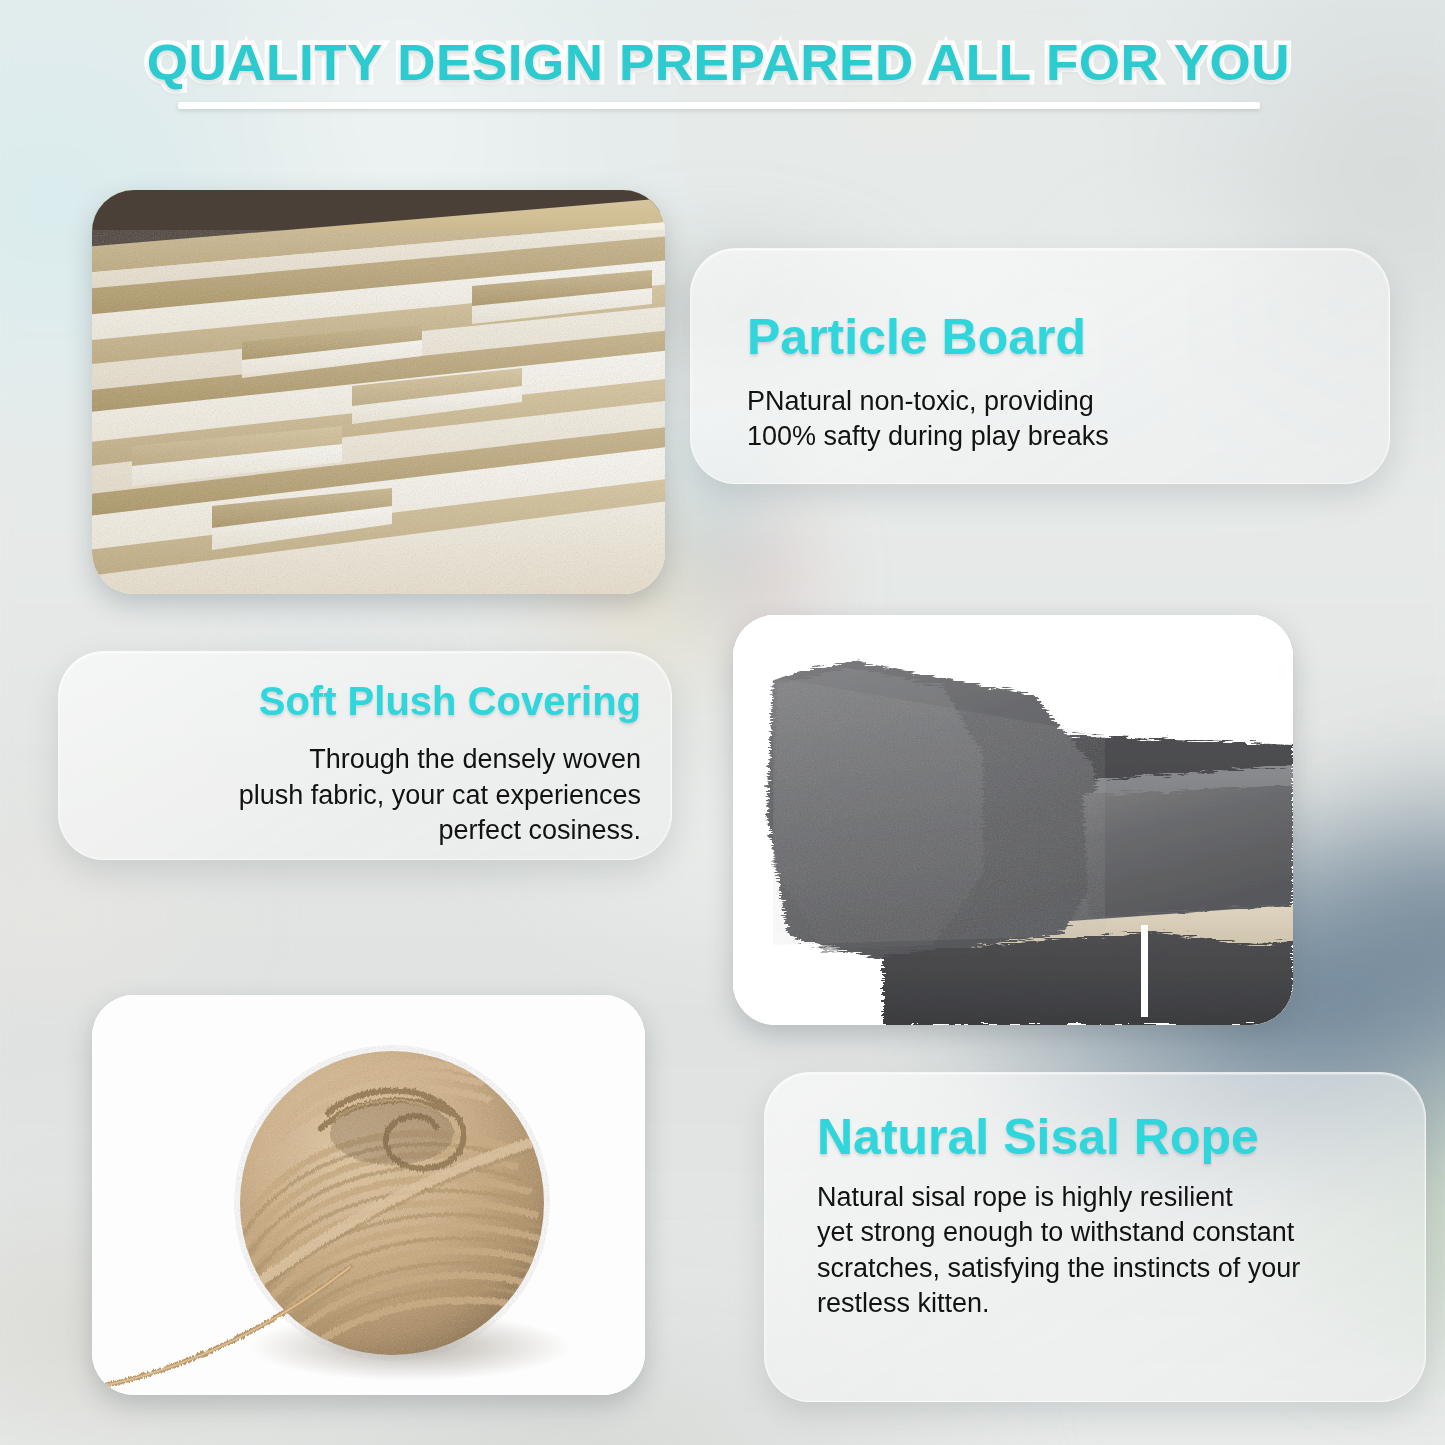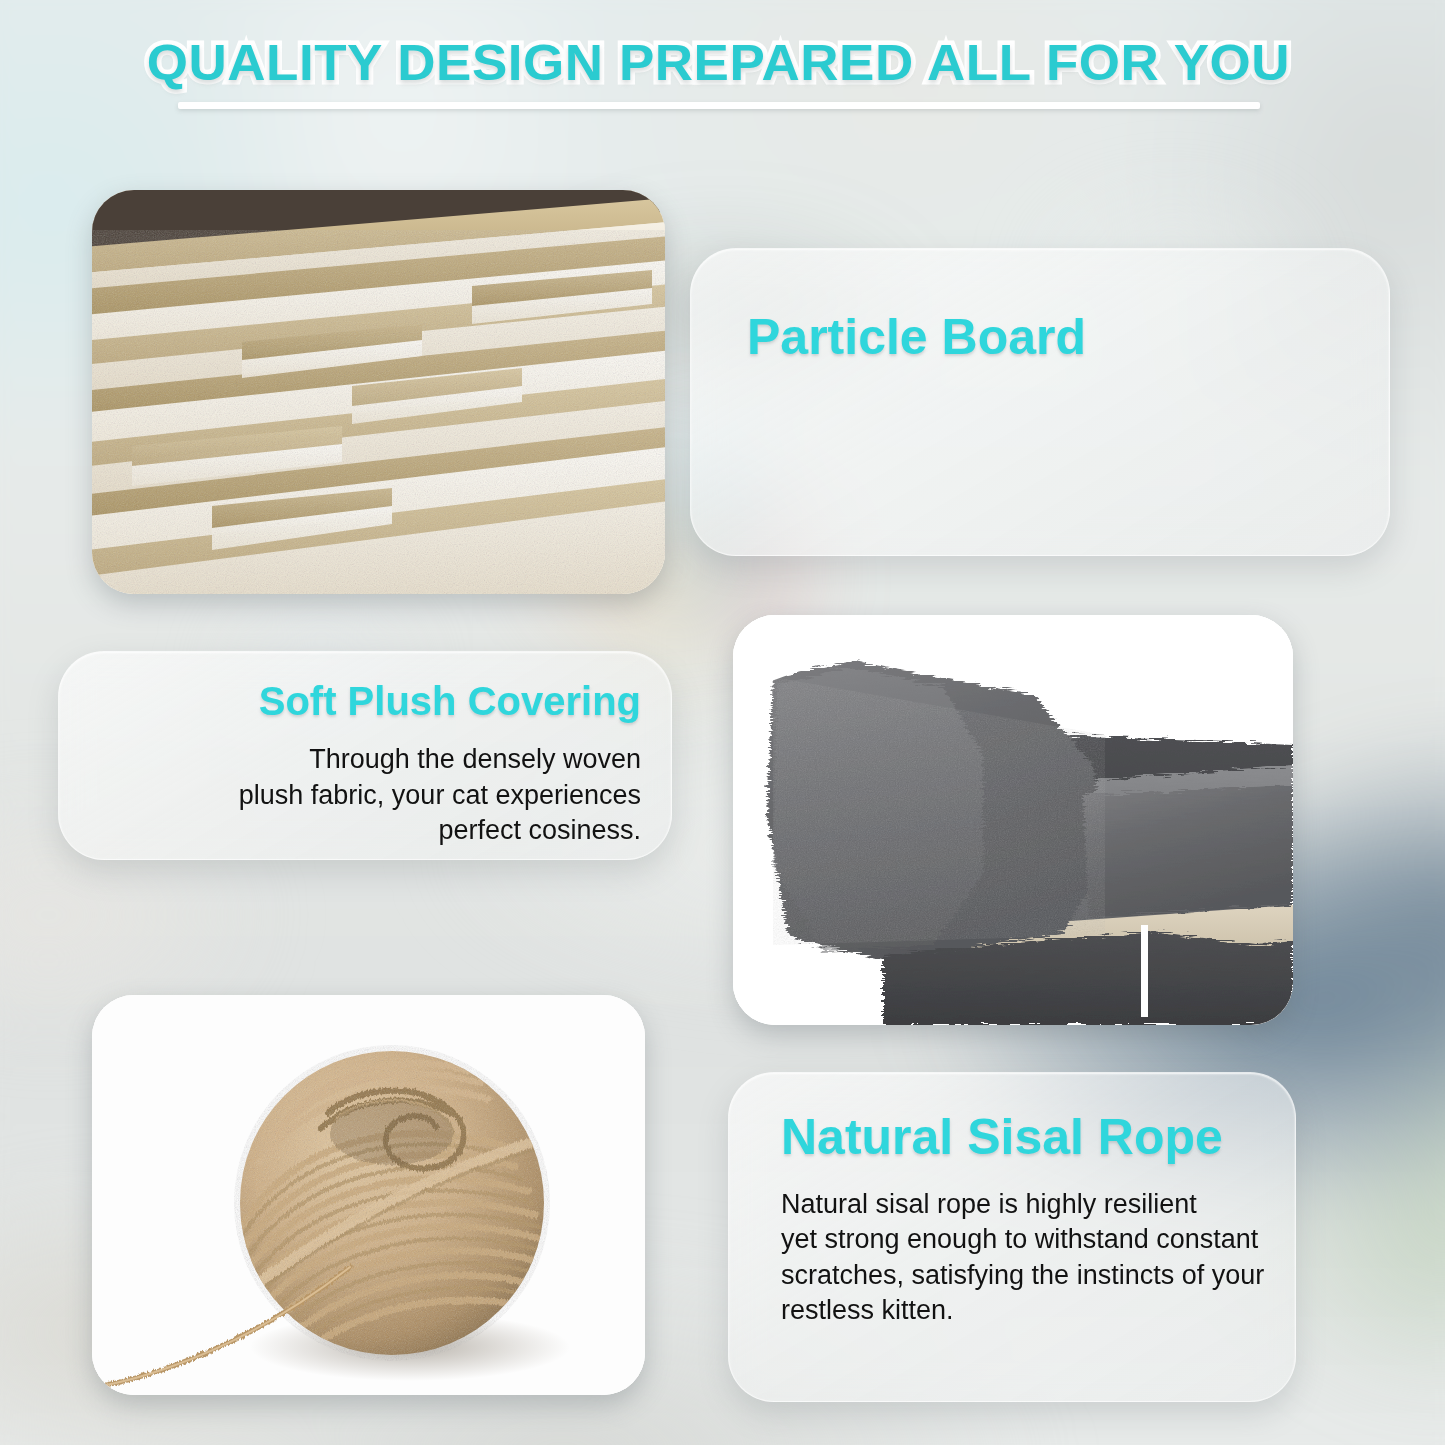--- a/index.html
+++ b/index.html
@@ -113,44 +113,44 @@
   
   #pb-photo { left:92px; top:190px; width:573px; height:404px; }
   .pb-img { position:absolute; inset:0; overflow:hidden; background:#efe7d8; }
   .pb-dark {
     position:absolute; left:-10%; top:-6%; width:120%; height:22%;
     background:linear-gradient(175deg,#3a322b 0%,#6a5c4c 55%,#9c8d76 100%);
     transform:rotate(-9deg);
   }
 
   
-  #pb-text { left:690px; top:248px; width:700px; height:308px; }
+  #pb-text { left:690px; top:248px; width:700px; height:236px; }
   #pb-text .glass-inner { padding:62px 0 0 56px; }
   #pb-text .feat-title { font-size:50px; }
   #pb-text .feat-body { font-size:27px; margin-top:20px; }
 
   
   #plush-text { left:58px; top:651px; width:614px; height:209px; }
   #plush-text .glass-inner { padding:28px 30px 0 28px; text-align:right; }
   #plush-text .feat-title { font-size:40px; }
   #plush-text .feat-body { font-size:27px; margin-top:20px; }
 
   
   #plush-photo { left:733px; top:615px; width:560px; height:410px; background:#fff; }
   .plush-scene { position:absolute; inset:0; background:#ffffff; overflow:hidden; }
 
   
   #sisal-photo { left:92px; top:995px; width:553px; height:400px; background:#fff; }
   .sisal-scene { position:absolute; inset:0; background:#fdfdfd; overflow:hidden; }
 
   
-  #sisal-text { left:728px; top:1072px; width:568px; height:330px; }
+  #sisal-text { left:764px; top:1072px; width:662px; height:330px; }
   #sisal-text .glass-inner { padding:38px 0 0 52px; }
   #sisal-text .feat-title { font-size:50px; }
-  #sisal-text .feat-body { font-size:27px; margin-top:23px; }
+  #sisal-text .feat-body { font-size:27px; margin-top:16px; }
 
   .nowrap { white-space:pre-line; }
 </style>
 </head>
 <body>
 
 <div id="bg">
   <div class="layer b1 blurred"></div>
   <div class="layer b2 blurred"></div>
   <div class="layer b3 blurred"></div>
@@ -229,20 +229,22 @@
       </g>
 
       <rect x="0" y="0" width="573" height="404" fill="none"></rect>
     </svg>
   </div>
 </div>
 
 <div class="card glass-card" id="pb-text">
   <div class="glass-inner">
     <div class="feat-title">Particle Board</div>
+    <div class="feat-body nowrap">PNatural non-toxic, providing
+100% safty during play breaks</div>
   </div>
 </div>
 
 <div class="card glass-card" id="plush-text">
   <div class="glass-inner">
     <div class="feat-title">Soft Plush Covering</div>
     <div class="feat-body nowrap">Through the densely woven
 plush fabric, your cat experiences
 perfect cosiness.</div>
   </div>

